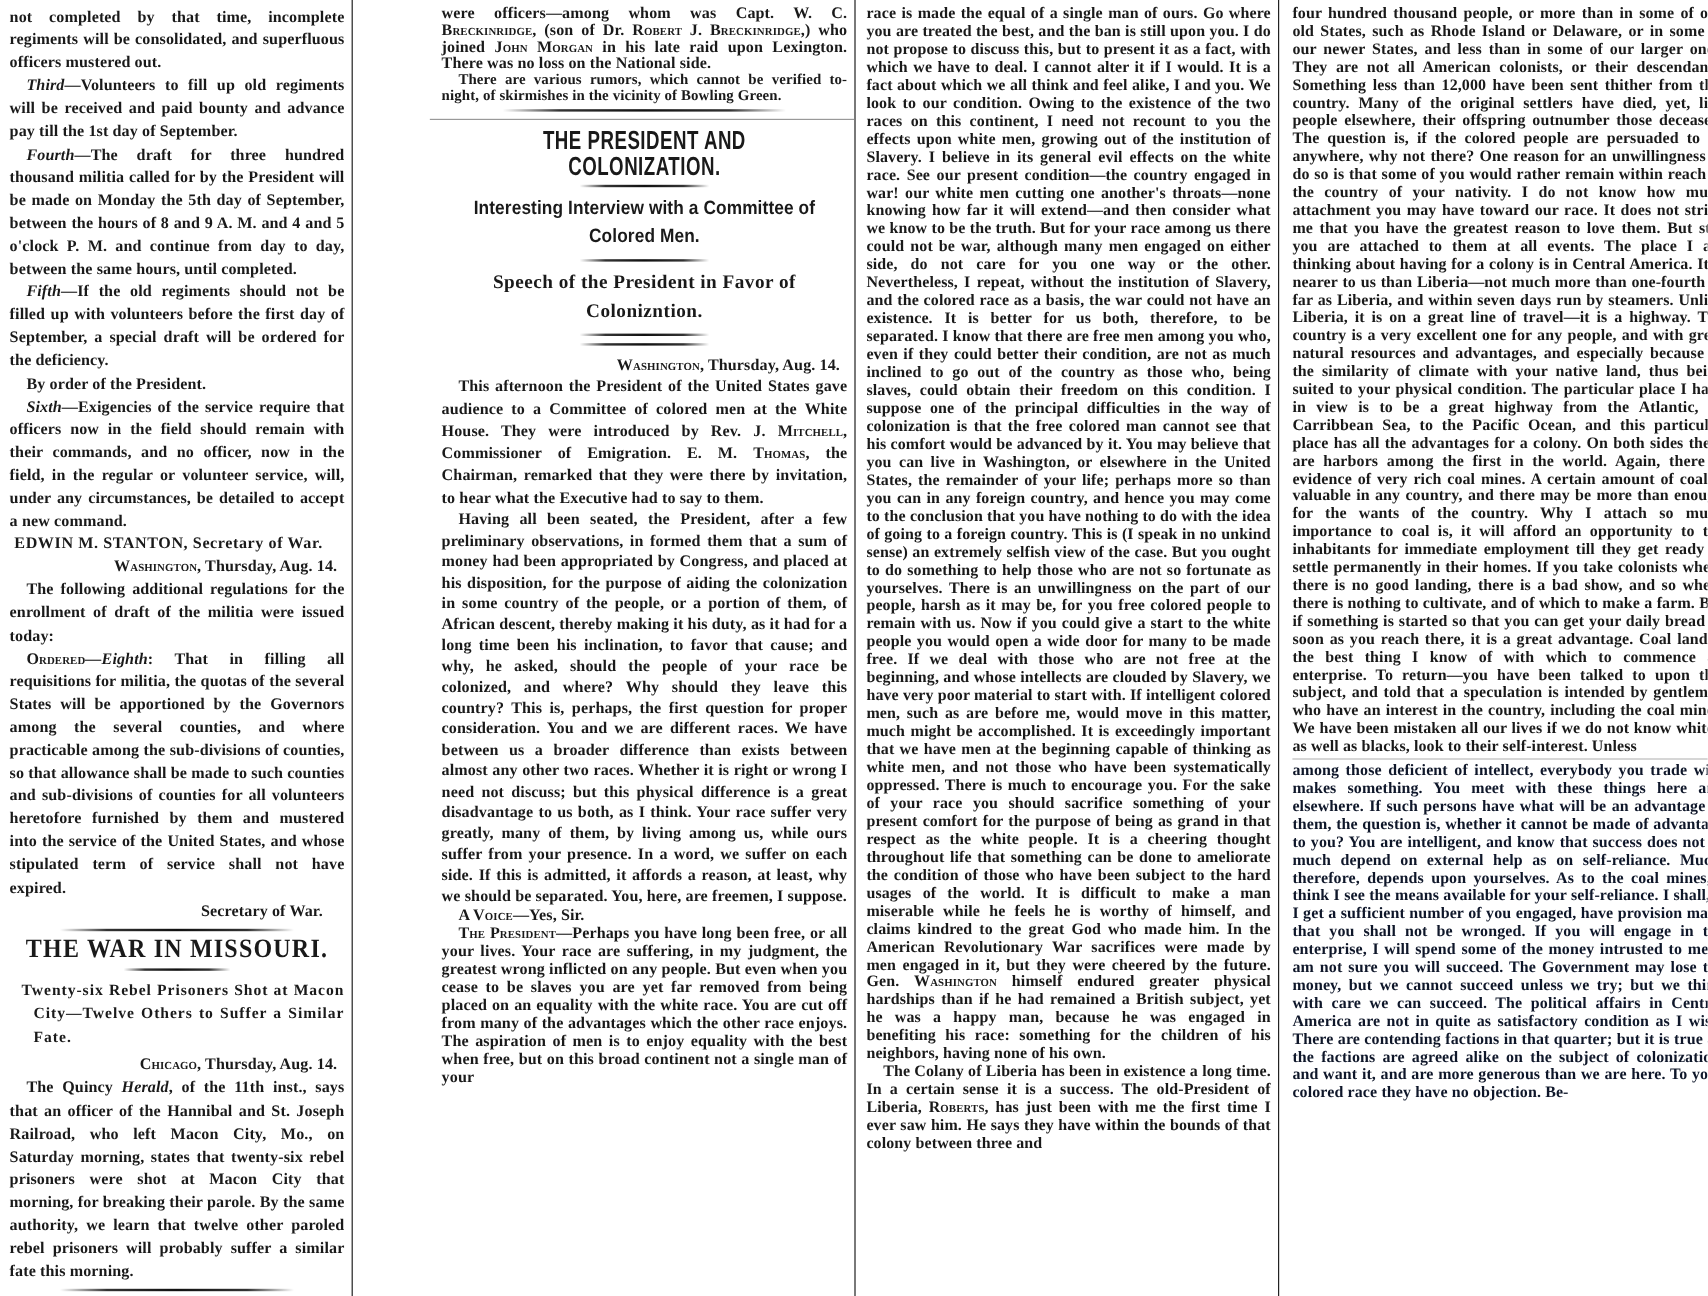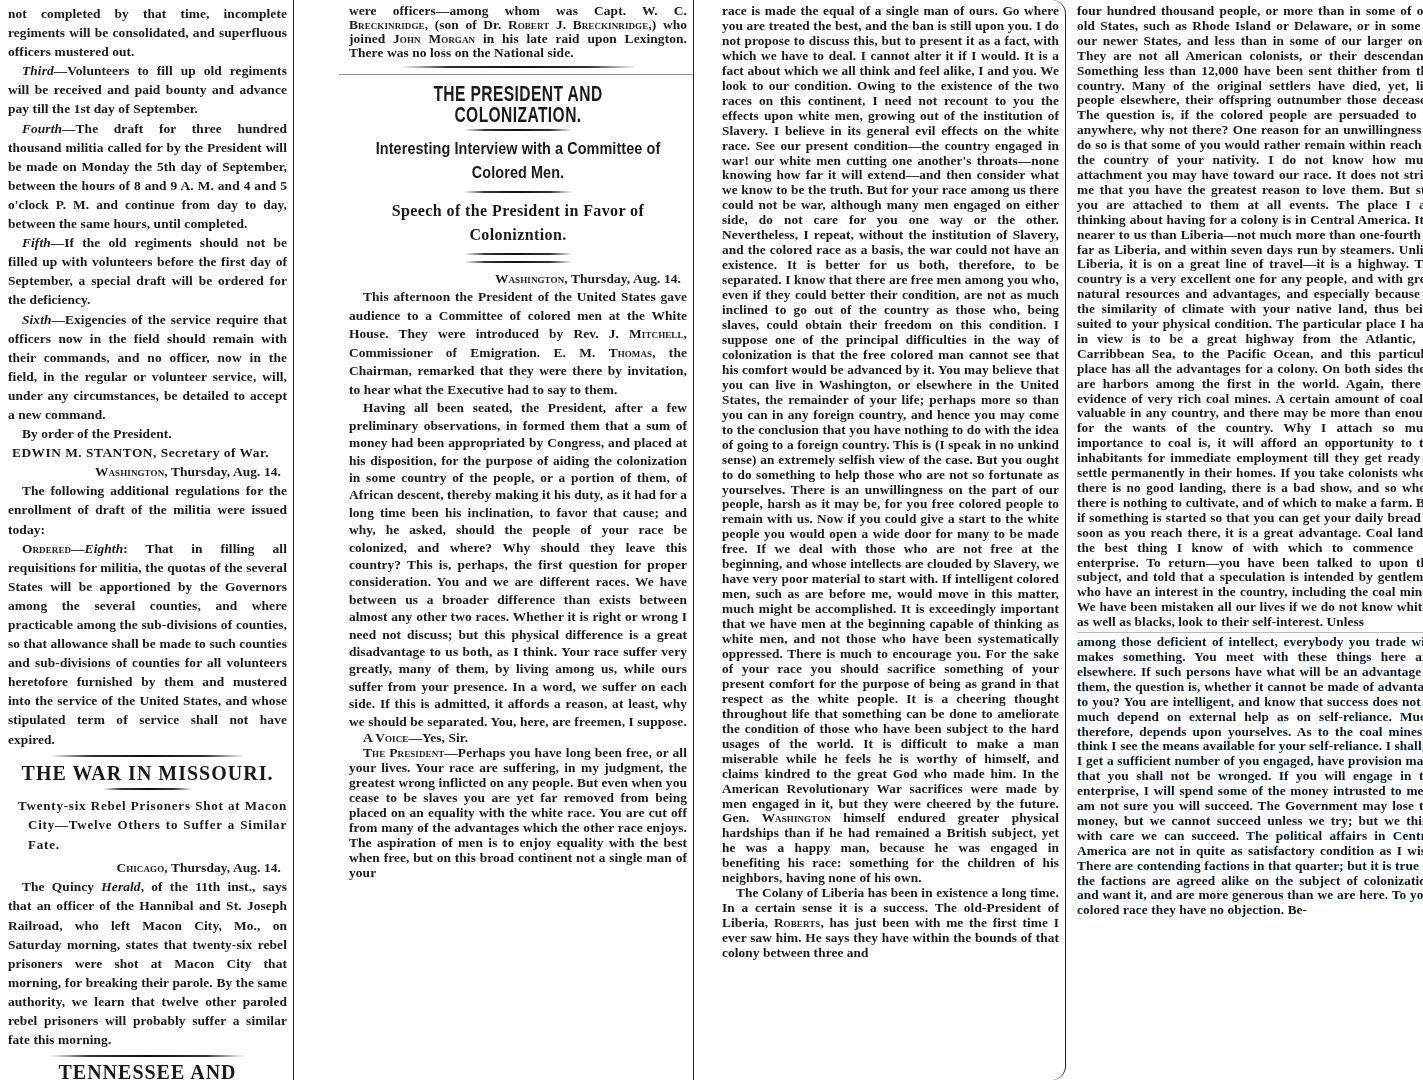--- a/index.html
+++ b/index.html
@@ -9,22 +9,22 @@
     font-family: "Liberation Serif", "DejaVu Serif", serif;
   }
   .page { position: relative; width: 1423px; height: 1080px; }
   .col {
     position: absolute; top: 0; height: 1080px; overflow: hidden;
     box-sizing: border-box; padding: 4px 6px 0 8px;
     font-size: 13.4px; line-height: 19.1px; text-align: justify;
     font-weight: bold; letter-spacing: 0.1px;
   }
   .col1 { left: 0; width: 294px; border-right: 1.5px solid #222; }
-  .col2 { left: 339px; width: 355px; border-right: 1.5px solid #222; padding-left: 10px; }
-  .col3 { left: 712px; width: 354px; border-right: 1.5px solid #222; padding-left: 10px; border-radius: 14px; }
+  .col2 { left: 358px; width: 355px; border-right: 1.5px solid #222; padding-left: 10px; }
+  .col3 { left: 712px; width: 354px; border-right: 1.5px solid #222; padding-left: 10px; }
   .col4 { left: 1067px; width: 378px; padding-left: 10px; padding-right: 8px; }
   .col3, .col4 { font-size: 13.3px; line-height: 14.9px; }
   .col3 { line-height: 14.95px; }
   p { margin: 0; text-indent: 14px; }
   p.noind { text-indent: 0; }
   .it { font-style: italic; }
   .sc { font-variant: small-caps; }
   .sig { text-align: right; padding-right: 18px; text-indent: 0; letter-spacing: 0.5px; }
   .sig2 { text-align: right; padding-right: 18px; text-indent: 0; }
   .dateline { text-align: right; padding-right: 6px; text-indent: 0; }
@@ -63,42 +63,44 @@
 </head>
 <body>
 
 <div class="page">
 
   <div class="col col1">
     <p class="noind">not completed by that time, incomplete regiments will be consolidated, and superfluous officers mustered out.</p>
     <p><span class="it">Third</span><span>—Volunteers to fill up old regiments will be received and paid bounty and advance pay till the 1st day of September.</span></p>
     <p><span class="it">Fourth</span><span>—The draft for three hundred thousand militia called for by the President will be made on Monday the 5th day of September, between the hours of 8 and 9 A. M. and 4 and 5 o'clock P. M. and continue from day to day, between the same hours, until completed.</span></p>
     <p><span class="it">Fifth</span><span>—If the old regiments should not be filled up with volunteers before the first day of September, a special draft will be ordered for the deficiency.</span></p>
+    <p>By order of the President.</p>
     <p><span class="it">Sixth</span><span>—Exigencies of the service require that officers now in the field should remain with their commands, and no officer, now in the field, in the regular or volunteer service, will, under any circumstances, be detailed to accept a new command.</span></p>
-    <p>By order of the President.</p>
     <p class="sig">EDWIN M. STANTON, Secretary of War.</p>
     <p class="dateline"><span class="sc">Washington</span><span>, Thursday, Aug. 14.</span></p>
     <p>The following additional regulations for the enrollment of draft of the militia were issued today:</p>
     <p><span class="sc">Ordered</span><span class="it">—Eighth</span><span>: That in filling all requisitions for militia, the quotas of the several States will be apportioned by the Governors among the several counties, and where practicable among the sub-divisions of counties, so that allowance shall be made to such counties and sub-divisions of counties for all volunteers heretofore furnished by them and mustered into the service of the United States, and whose stipulated term of service shall not have expired.</span></p>
+    <p class="sig2">Secretary of War.</p>
     <div class="rule long"></div>
     <div class="h-main">THE WAR IN MISSOURI.</div>
     <div class="rule short"></div>
     <div class="h-deck">Twenty-six Rebel Prisoners Shot at Macon City—Twelve Others to Suffer a Similar Fate.</div>
     <p class="dateline"><span class="sc">Chicago</span><span>, Thursday, Aug. 14.</span></p>
     <p><span>The Quincy </span><span class="it">Herald</span><span>, of the 11th inst., says that an officer of the Hannibal and St. Joseph Railroad, who left Macon City, Mo., on Saturday morning, states that twenty-six rebel prisoners were shot at Macon City that morning, for breaking their parole. By the same authority, we learn that twelve other paroled rebel prisoners will probably suffer a similar fate this morning.</span></p>
     <div class="rule long"></div>
     <div class="h-main">TENNESSEE AND KENTUCKY.</div>
     <div class="rule short"></div>
     <div class="h-deck">Surprise of the Guerrillas at Gallatin--Reported Skirmishing in the Chairman of Bowling Green.</div>
     <p class="dateline"><span class="sc">Nashville</span><span>, Tenn., Wednesday, Aug. 13.</span></p>
     <p><span>Col. </span><span class="sc">Miller</span><span>, commanding this post, left for Gallatin last night with two regiments, and surprised a part of </span><span class="sc">Morgan</span><span>'s band, killing six, whereof three</span></p>
   </div>
 
   <div class="col col2">
     <p class="noind" style="line-height:14px"><span>were officers—among whom was Capt. W. C. </span><span class="sc">Breckinridge</span><span>, (son of Dr. </span><span class="sc">Robert J. Breckinridge</span><span>,) who joined </span><span class="sc">John Morgan</span><span> in his late raid upon Lexington. There was no loss on the National side.</span></p>
+    <p class="small">There are various rumors, which cannot be verified to-night, of skirmishes in the vicinity of Bowling Green.</p>
     <div class="rule long"></div>
     <div class="box">
       <div class="h-colon">THE PRESIDENT AND COLONIZATION.</div>
       <div class="rule short"></div>
       <div class="h-sub">Interesting Interview with a Committee of Colored Men.</div>
       <div class="rule short"></div>
       <div class="h-deck2">Speech of the President in Favor of Colonizntion.</div>
       <div class="rule short"></div>
       <div class="rule short"></div>
       <p class="dateline"><span class="sc">Washington</span><span>, Thursday, Aug. 14.</span></p>

